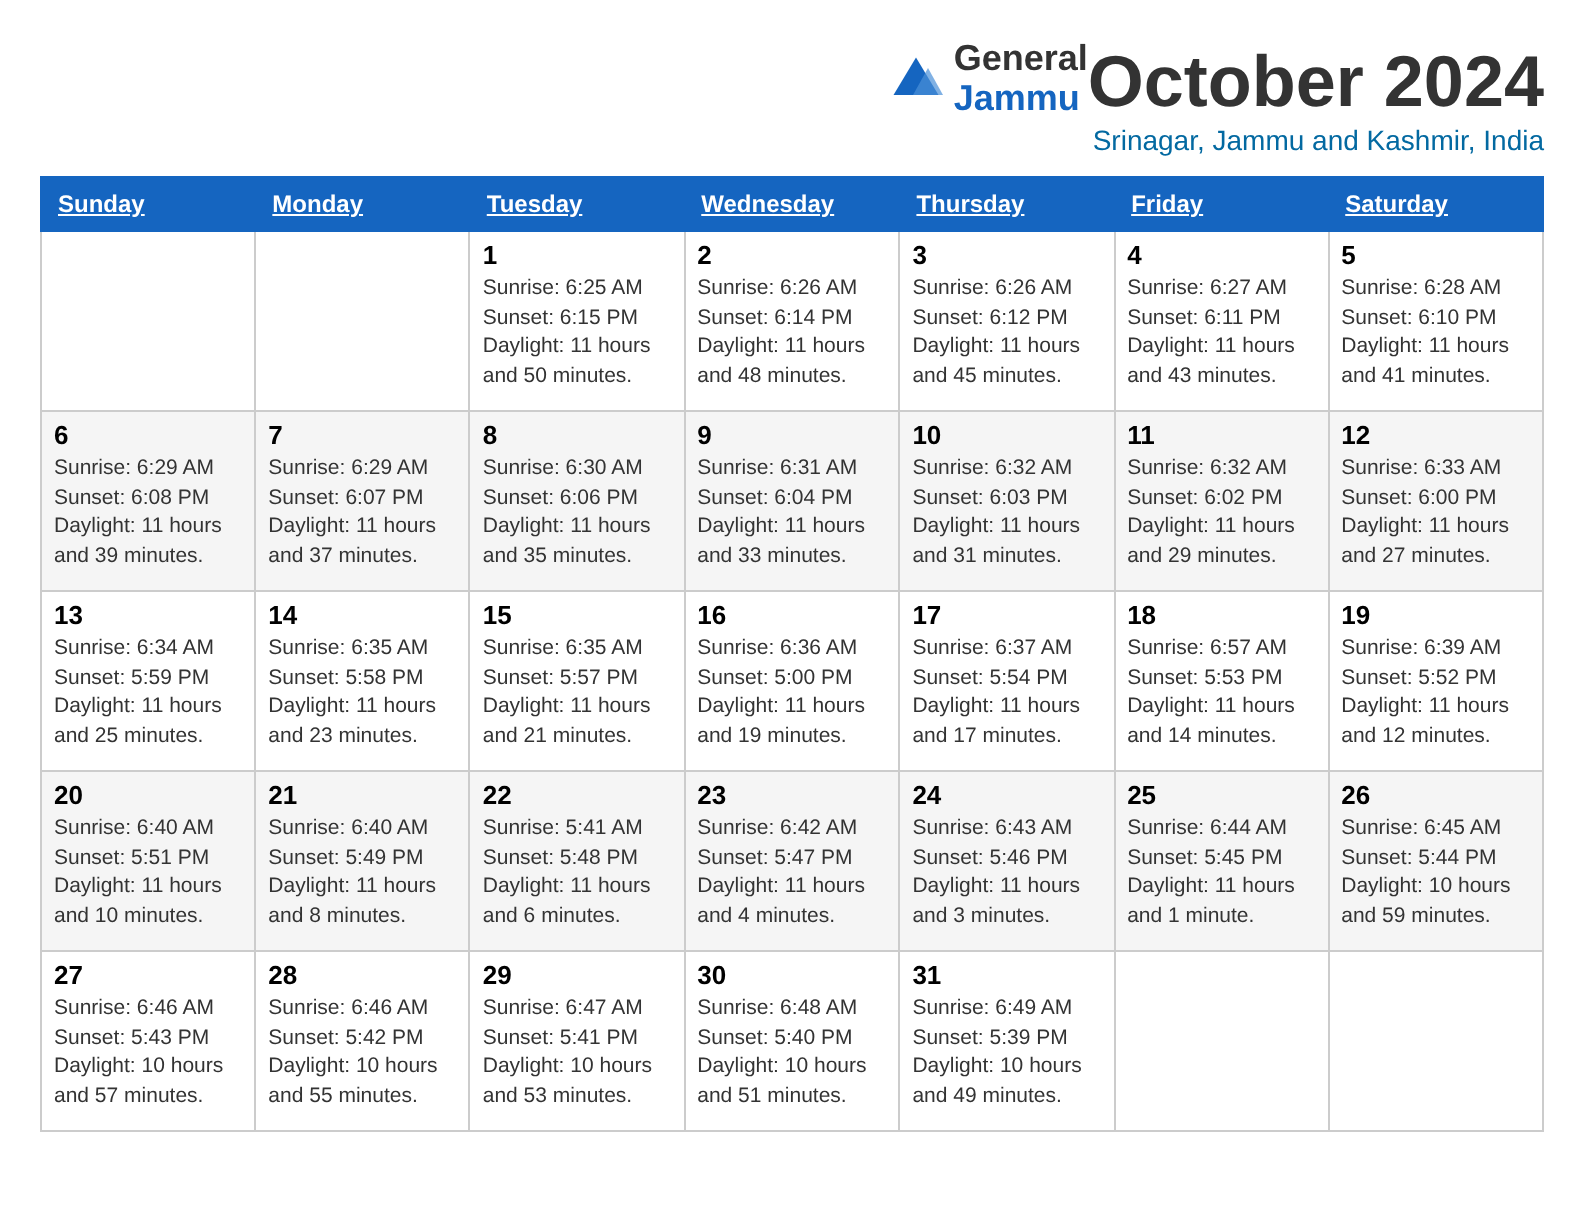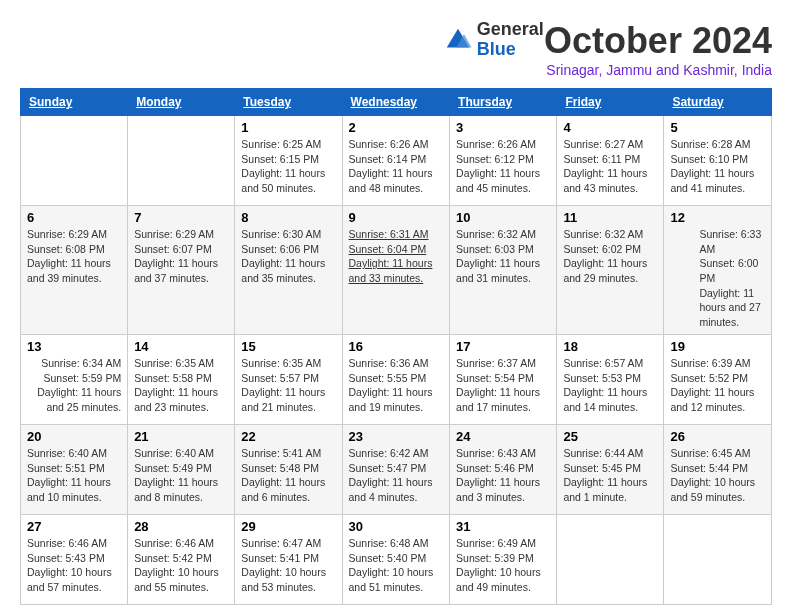--- a/index.html
+++ b/index.html
@@ -38,21 +38,21 @@
     .title-area {
       text-align: right;
     }
     .month-title {
       font-size: 36px;
       font-weight: bold;
       color: #333;
     }
     .location {
       font-size: 14px;
-      color: #6d28d9;
+      color: #0369a1;
     }
     table {
       width: 100%;
       border-collapse: collapse;
       font-size: 11px;
     }
     thead th {
       background: #1565c0;
       color: #fff;
       padding: 6px 8px;
@@ -95,21 +95,21 @@
 <body>
 
 <div class="header-area">
   <div class="logo">
     <svg class="logo-icon" viewBox="0 0 40 40">
       <polygon points="20,5 35,30 5,30" fill="#1565c0"></polygon>
       <polygon points="28,12 38,30 18,30" fill="#4a90d9" opacity="0.7"></polygon>
     </svg>
     <div class="logo-text">
       <span>General</span>
-      <span class="blue">Blue</span>
+      <span class="blue">Jammu</span>
     </div>
   </div>
   <div class="title-area">
     <div class="month-title">October 2024</div>
     <div class="location">Srinagar, Jammu and Kashmir, India</div>
   </div>
 </div>
 
 <table>
   <thead>
@@ -172,66 +172,66 @@
 Daylight: 11 hours and 37 minutes.</div>
         </td>
         <td>
           <span class="day-number">8</span>
           <div class="day-info" style="white-space: pre-line;">Sunrise: 6:30 AM
 Sunset: 6:06 PM
 Daylight: 11 hours and 35 minutes.</div>
         </td>
         <td>
           <span class="day-number">9</span>
-          <div class="day-info" style="white-space: pre-line; text-decoration: underline;">Sunrise: 6:31 AM
+          <div class="day-info" style="white-space: pre-line;">Sunrise: 6:31 AM
 Sunset: 6:04 PM
 Daylight: 11 hours and 33 minutes.</div>
         </td>
         <td>
           <span class="day-number">10</span>
           <div class="day-info" style="white-space: pre-line;">Sunrise: 6:32 AM
 Sunset: 6:03 PM
 Daylight: 11 hours and 31 minutes.</div>
         </td>
         <td>
           <span class="day-number">11</span>
           <div class="day-info" style="white-space: pre-line;">Sunrise: 6:32 AM
 Sunset: 6:02 PM
 Daylight: 11 hours and 29 minutes.</div>
         </td>
         <td>
           <span class="day-number">12</span>
-          <div class="day-info" style="white-space: pre-line; margin-left: 29px;">Sunrise: 6:33 AM
+          <div class="day-info" style="white-space: pre-line;">Sunrise: 6:33 AM
 Sunset: 6:00 PM
 Daylight: 11 hours and 27 minutes.</div>
         </td>
       </tr>
       <tr>
         <td>
           <span class="day-number">13</span>
-          <div class="day-info" style="white-space: pre-line; text-align: right;">Sunrise: 6:34 AM
+          <div class="day-info" style="white-space: pre-line;">Sunrise: 6:34 AM
 Sunset: 5:59 PM
 Daylight: 11 hours and 25 minutes.</div>
         </td>
         <td>
           <span class="day-number">14</span>
           <div class="day-info" style="white-space: pre-line;">Sunrise: 6:35 AM
 Sunset: 5:58 PM
 Daylight: 11 hours and 23 minutes.</div>
         </td>
         <td>
           <span class="day-number">15</span>
           <div class="day-info" style="white-space: pre-line;">Sunrise: 6:35 AM
 Sunset: 5:57 PM
 Daylight: 11 hours and 21 minutes.</div>
         </td>
         <td>
           <span class="day-number">16</span>
           <div class="day-info" style="white-space: pre-line;">Sunrise: 6:36 AM
-Sunset: 5:55 PM
+Sunset: 5:00 PM
 Daylight: 11 hours and 19 minutes.</div>
         </td>
         <td>
           <span class="day-number">17</span>
           <div class="day-info" style="white-space: pre-line;">Sunrise: 6:37 AM
 Sunset: 5:54 PM
 Daylight: 11 hours and 17 minutes.</div>
         </td>
         <td>
           <span class="day-number">18</span>

